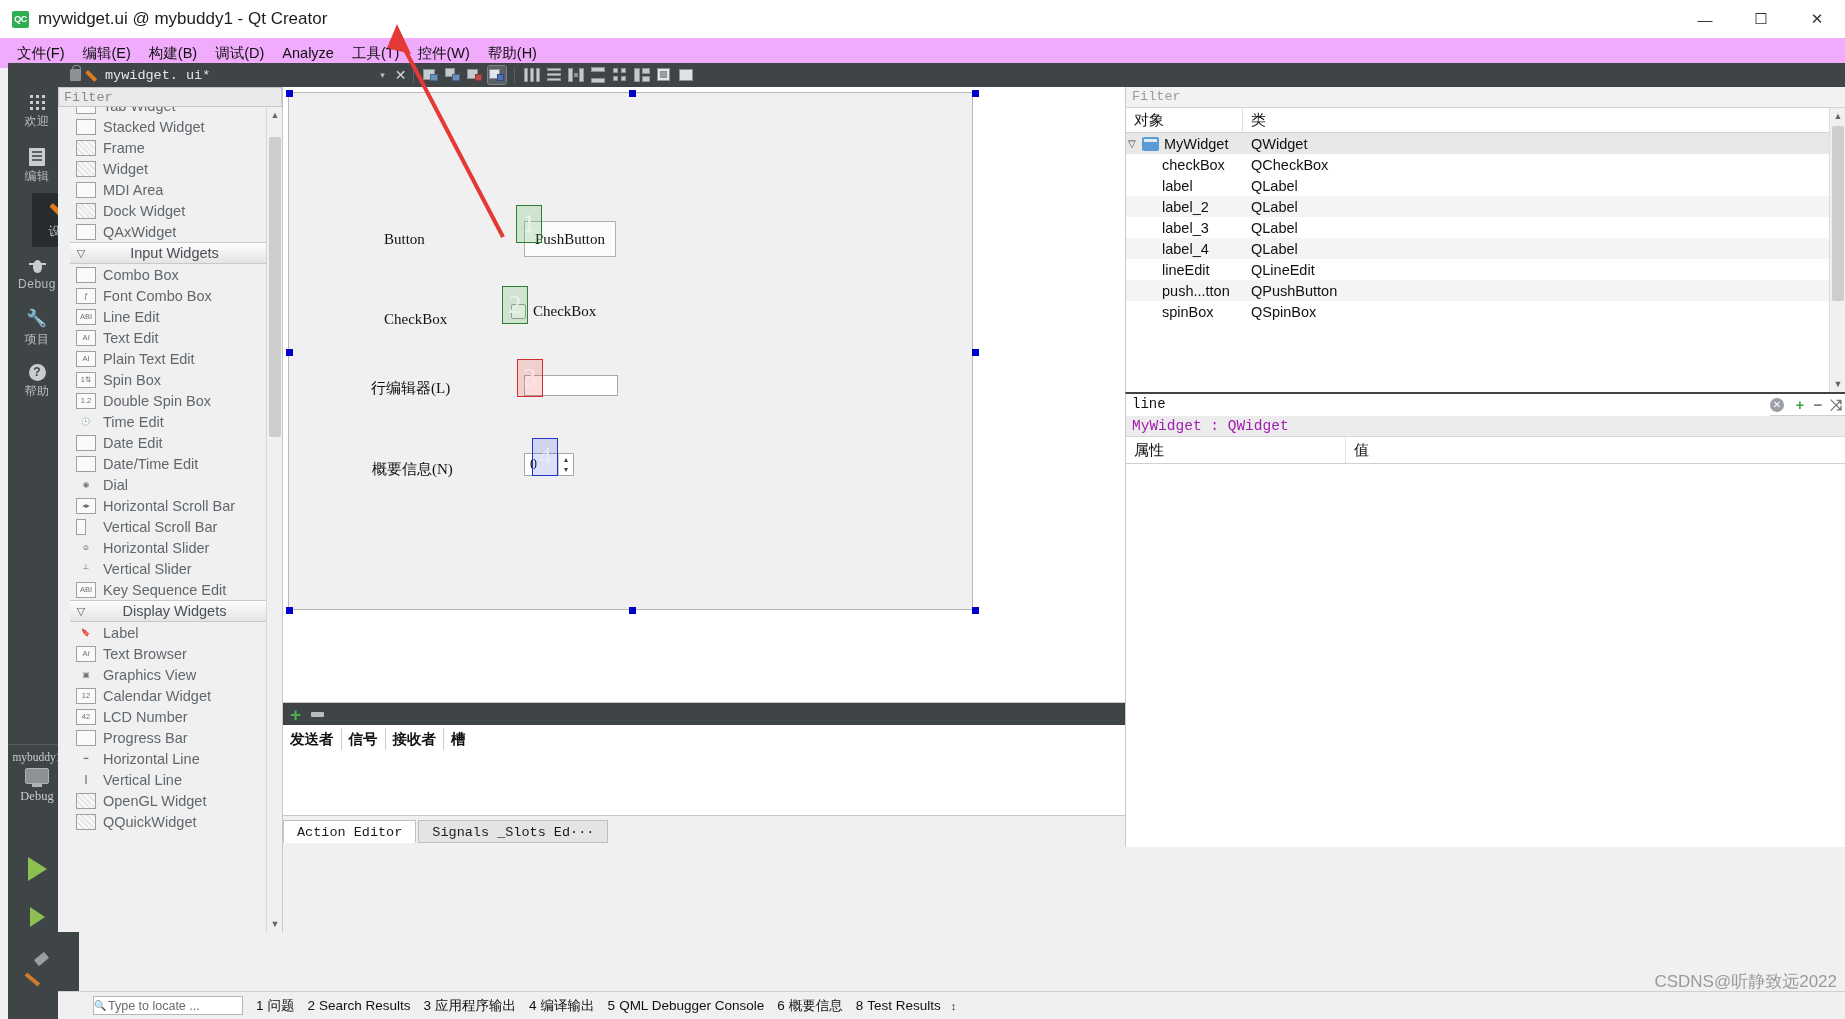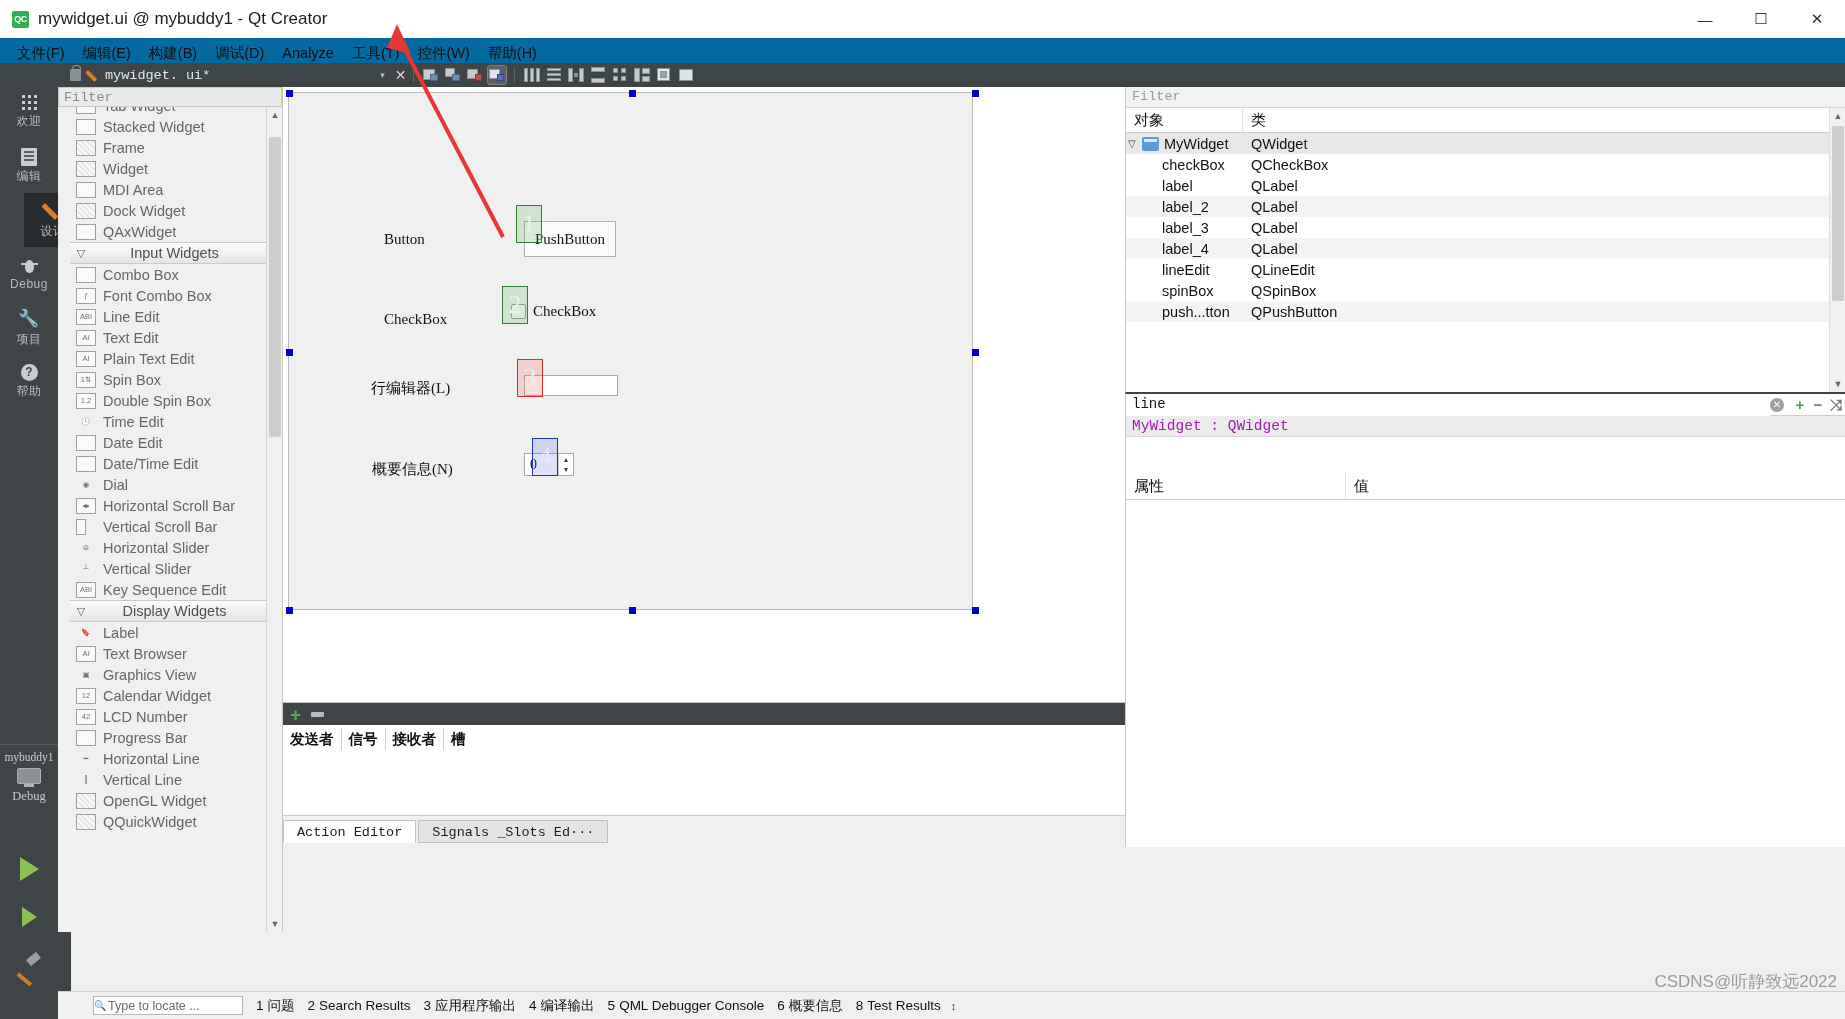--- a/index.html
+++ b/index.html
@@ -25,30 +25,30 @@
   .tb-title { font-size: 17px; color: #1d1d1d; font-family: "Liberation Sans", sans-serif; }
   .tb-btns { margin-left: auto; display: flex; height: 38px; }
   .tb-btn {
     width: 56px; height: 38px; display: flex; align-items: center; justify-content: center;
     color: #333; font-size: 15px;
   }
 
   
   .menubar {
     position: absolute; left: 0; top: 38px; width: 1845px; height: 30px;
-    background: #0369a1; display: flex; align-items: center; padding-left: 8px;
+    background: #f0abfc; display: flex; align-items: center; padding-left: 8px;
   }
   .menu-item {
     font-size: 14.5px; color: #101010; padding: 2px 9px; white-space: nowrap;
     font-family: "Liberation Sans", sans-serif;
   }
 
   
   .modebar {
-    position: absolute; left: 0; top: 63px; width: 71px; height: 956px;
+    position: absolute; left: 8px; top: 63px; width: 71px; height: 956px;
     background: #3f4447;
   }
   .mode {
     width: 58px; height: 54px; display: flex; flex-direction: column;
     align-items: center; justify-content: center; color: #b8bcbf;
     font-size: 12px; font-family: "Liberation Sans", sans-serif;
   }
   .mode.active { background: #292c2e; margin-left: 24px; }
   .mode-label { margin-top: 2px; font-size: 12px; letter-spacing: 0.5px; }
   .grid-ico {
@@ -275,21 +275,21 @@
     font-size: 10px; line-height: 14px; text-align: center; margin-right: 7px;
   }
   .pe-btn { width: 18px; text-align: center; font-size: 15px; font-weight: bold; }
   .pe-btn.grn { color: #3fa64a; }
   .pe-btn.gry { color: #777; }
   .pe-objline {
     height: 21px; background: #ececec; border-bottom: 1px solid #d6d6d6;
     font-size: 14.5px; font-family: "Liberation Mono", monospace; color: #a21caf;
     padding-left: 6px; line-height: 20px;
   }
-  .pe-head { display: flex; height: 27px; border-bottom: 1px solid #d0d0d0; margin-top: 36px; }
+  .pe-head { display: flex; height: 27px; border-bottom: 1px solid #d0d0d0; }
   .pe-th { font-size: 15px; color: #111; display: flex; align-items: center; padding-left: 8px; }
   .pe-th.c1 { width: 220px; border-right: 1px solid #e2e2e2; }
 
   
   .statusbar {
     position: absolute; left: 58px; bottom: 0; width: 1787px; height: 28px;
     background: #f0f0f0; display: flex; align-items: center; border-top: 1px solid #d0d0d0;
   }
   .locator {
     width: 150px; height: 19px; margin-left: 35px; background: #fff;
@@ -717,27 +717,27 @@
       <div class="oi-c2">QLabel</div>
     </div>
     <div class="oi-row alt">
       <div class="oi-c1" style="padding-left:36px">label_4</div>
       <div class="oi-c2">QLabel</div>
     </div>
     <div class="oi-row">
       <div class="oi-c1" style="padding-left:36px">lineEdit</div>
       <div class="oi-c2">QLineEdit</div>
     </div>
+    <div class="oi-row alt">
+      <div class="oi-c1" style="padding-left:36px">push...tton</div>
+      <div class="oi-c2">QPushButton</div>
+    </div>
     <div class="oi-row">
       <div class="oi-c1" style="padding-left:36px">spinBox</div>
       <div class="oi-c2">QSpinBox</div>
-    </div>
-    <div class="oi-row alt">
-      <div class="oi-c1" style="padding-left:36px">push...tton</div>
-      <div class="oi-c2">QPushButton</div>
     </div>
 
     <div class="oi-scroll">
       <div class="wb-arrow" style="top:0">▲</div>
       <div class="oi-thumb"></div>
       <div class="wb-arrow" style="bottom:0">▼</div>
     </div>
   </div>
 
   <div class="propeditor">

